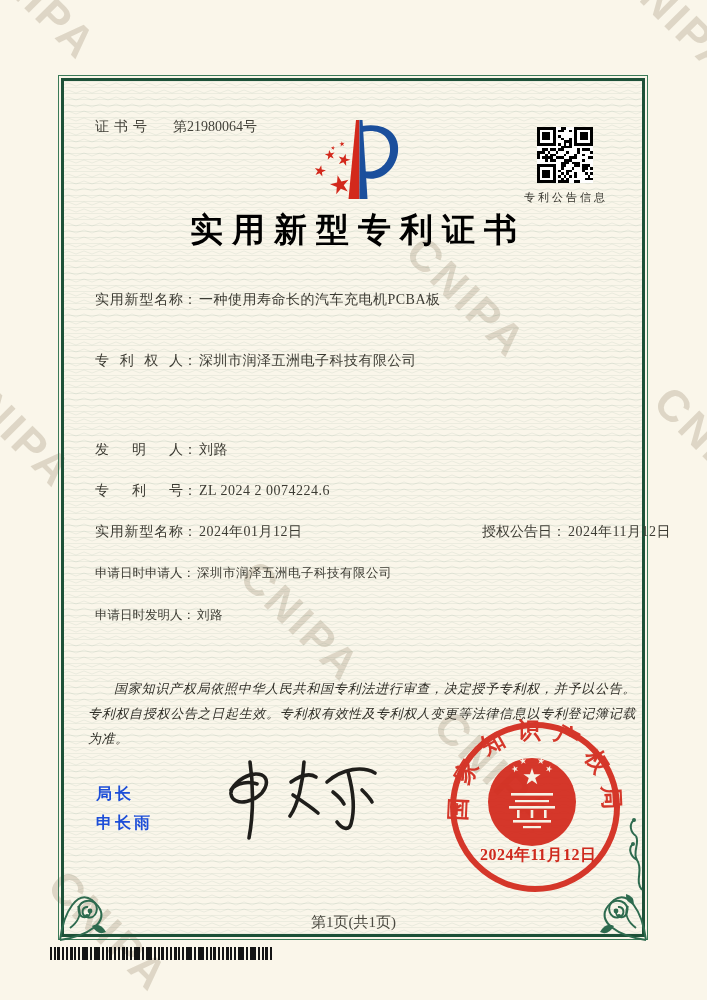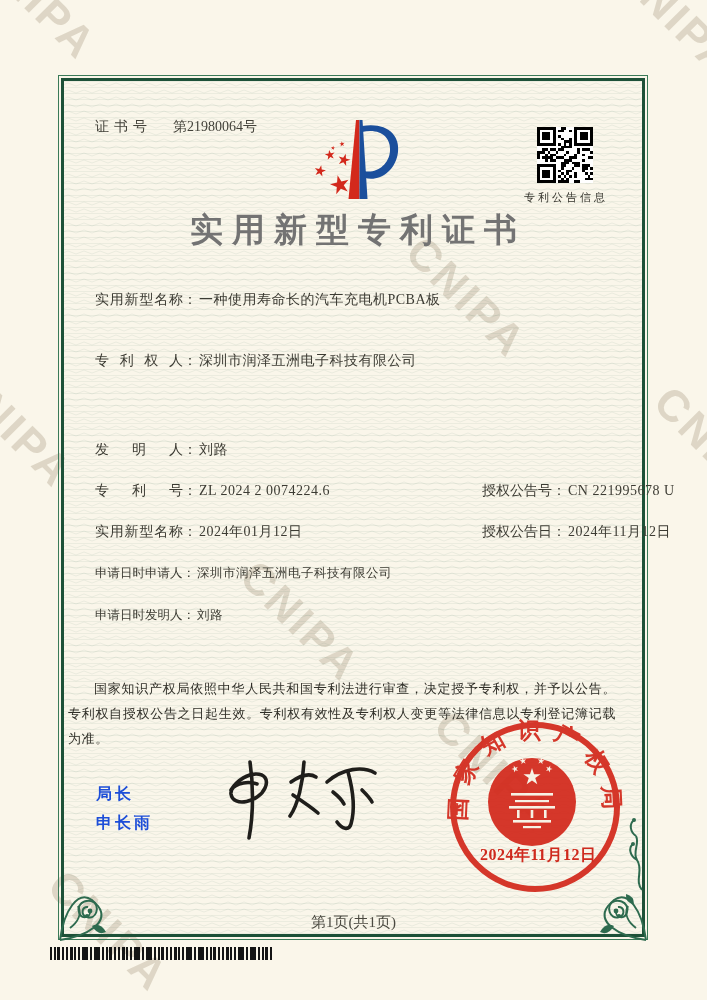--- a/index.html
+++ b/index.html
@@ -34,37 +34,38 @@
   .orn-bl{left:-8px; bottom:-10px; transform:scaleX(-1);}
   
   .abs{position:absolute; z-index:4;}
   .cert-no{left:95px; top:118px; font-size:14px; color:#43423a;}
   .cert-no .lbl{letter-spacing:5px; margin-right:21px;}
   .logo{left:293px; top:114px;}
   .qr-wrap{left:537px; top:127px; width:56px; height:56px; background:#fff;}
   .qr-caption{left:524px; top:190px; font-size:11px; letter-spacing:3px; color:#33322b;}
   .title{
     left:0; right:0; top:208px; text-align:center;
-    font-size:33px; font-weight:700; letter-spacing:9px; color:#737373;
+    font-size:33px; font-weight:700; letter-spacing:9px; color:#000000;
     text-indent:9px;
   }
   .row{position:absolute; left:95px; font-size:14px; z-index:4; color:#3c3b33;}
   .jlabel{
     display:inline-block; width:88px; vertical-align:top;
     text-align:justify; text-align-last:justify;
   }
   .colon{margin:0 2px 0 0;}
   .val{letter-spacing:0.5px;}
   .val-block{display:inline-block; width:445px; vertical-align:top; line-height:22px;}
   .rcol{position:absolute; left:387px; top:0; white-space:nowrap;}
   .small-row{font-size:12.5px;}
   .legal{
-    left:68px; top:676px; width:548px; font-size:13px; line-height:25px;
+    left:88px; top:676px; width:548px; font-size:13px; line-height:25px;
     text-align:justify; text-indent:2em; color:#2f2e27; letter-spacing:0.6px;
     z-index:4;
+    font-style:italic;
   }
   .official{left:96px; z-index:4; font-size:16px; font-weight:600; letter-spacing:3px; color:#1d4ed8;}
   .official.t1{top:784px;} .official.t2{top:813px;}
   .signature{left:205px; top:750px; z-index:4;}
   .seal{left:435px; top:705px; z-index:5;}
   .seal-date{
     left:480px; top:845px; z-index:6; font-size:16px; font-weight:700;
     color:#cf2a1e; letter-spacing:0.5px; white-space:nowrap;
   }
   .footer-page{left:0; right:0; top:913px; text-align:center; font-size:15px; color:#4a4940; z-index:4;}
@@ -289,23 +290,20 @@
     <span class="jlabel">实用新型名称</span><span class="colon">：</span><span class="val">一种使用寿命长的汽车充电机PCBA板</span>
   </div>
 
 
   <div class="row" style="top:441px;">
     <span class="jlabel">发明人</span><span class="colon">：</span><span class="val">刘路</span>
   </div>
 
   <div class="row" style="top:482px; right:60px;">
     <span class="jlabel">专利号</span><span class="colon">：</span><span class="val">ZL 2024 2 0074224.6</span>
-    <span class="rcol">
-      <span>授权公告号</span><span class="colon">：</span><span class="val">CN 221995678 U</span>
-    </span>
   </div>
 
   <div class="row" style="top:523px; right:60px;">
     <span class="jlabel">实用新型名称</span><span class="colon">：</span><span class="val">2024年01月12日</span>
     <span class="rcol">
       <span>授权公告日</span><span class="colon">：</span><span class="val">2024年11月12日</span>
     </span>
   </div>
 
   <div class="row small-row" style="top:565px;">

